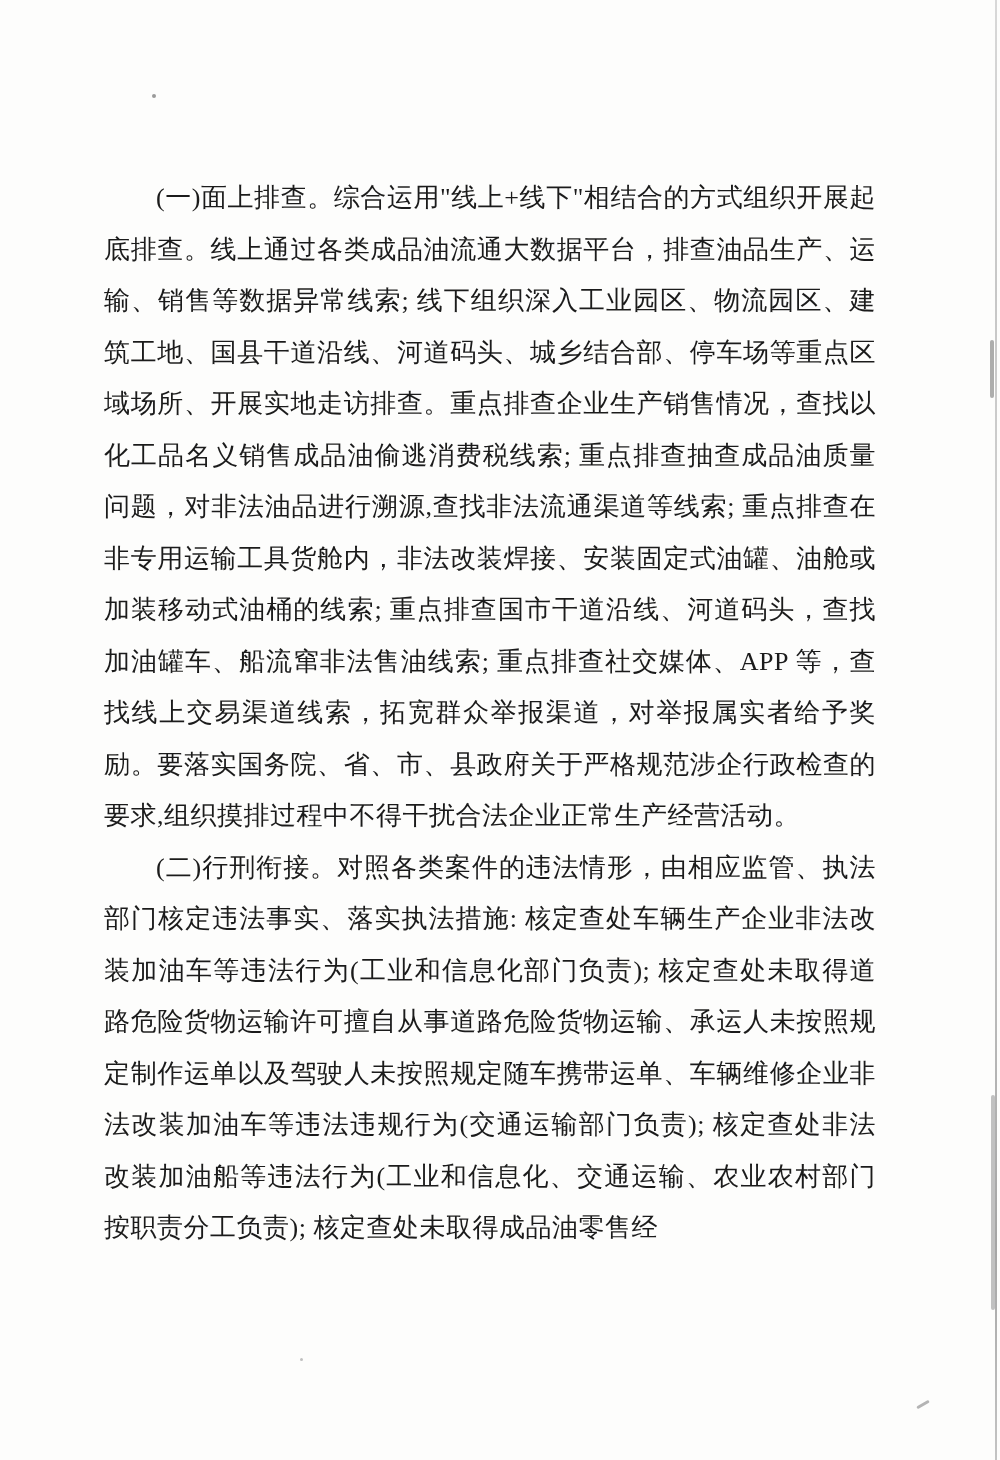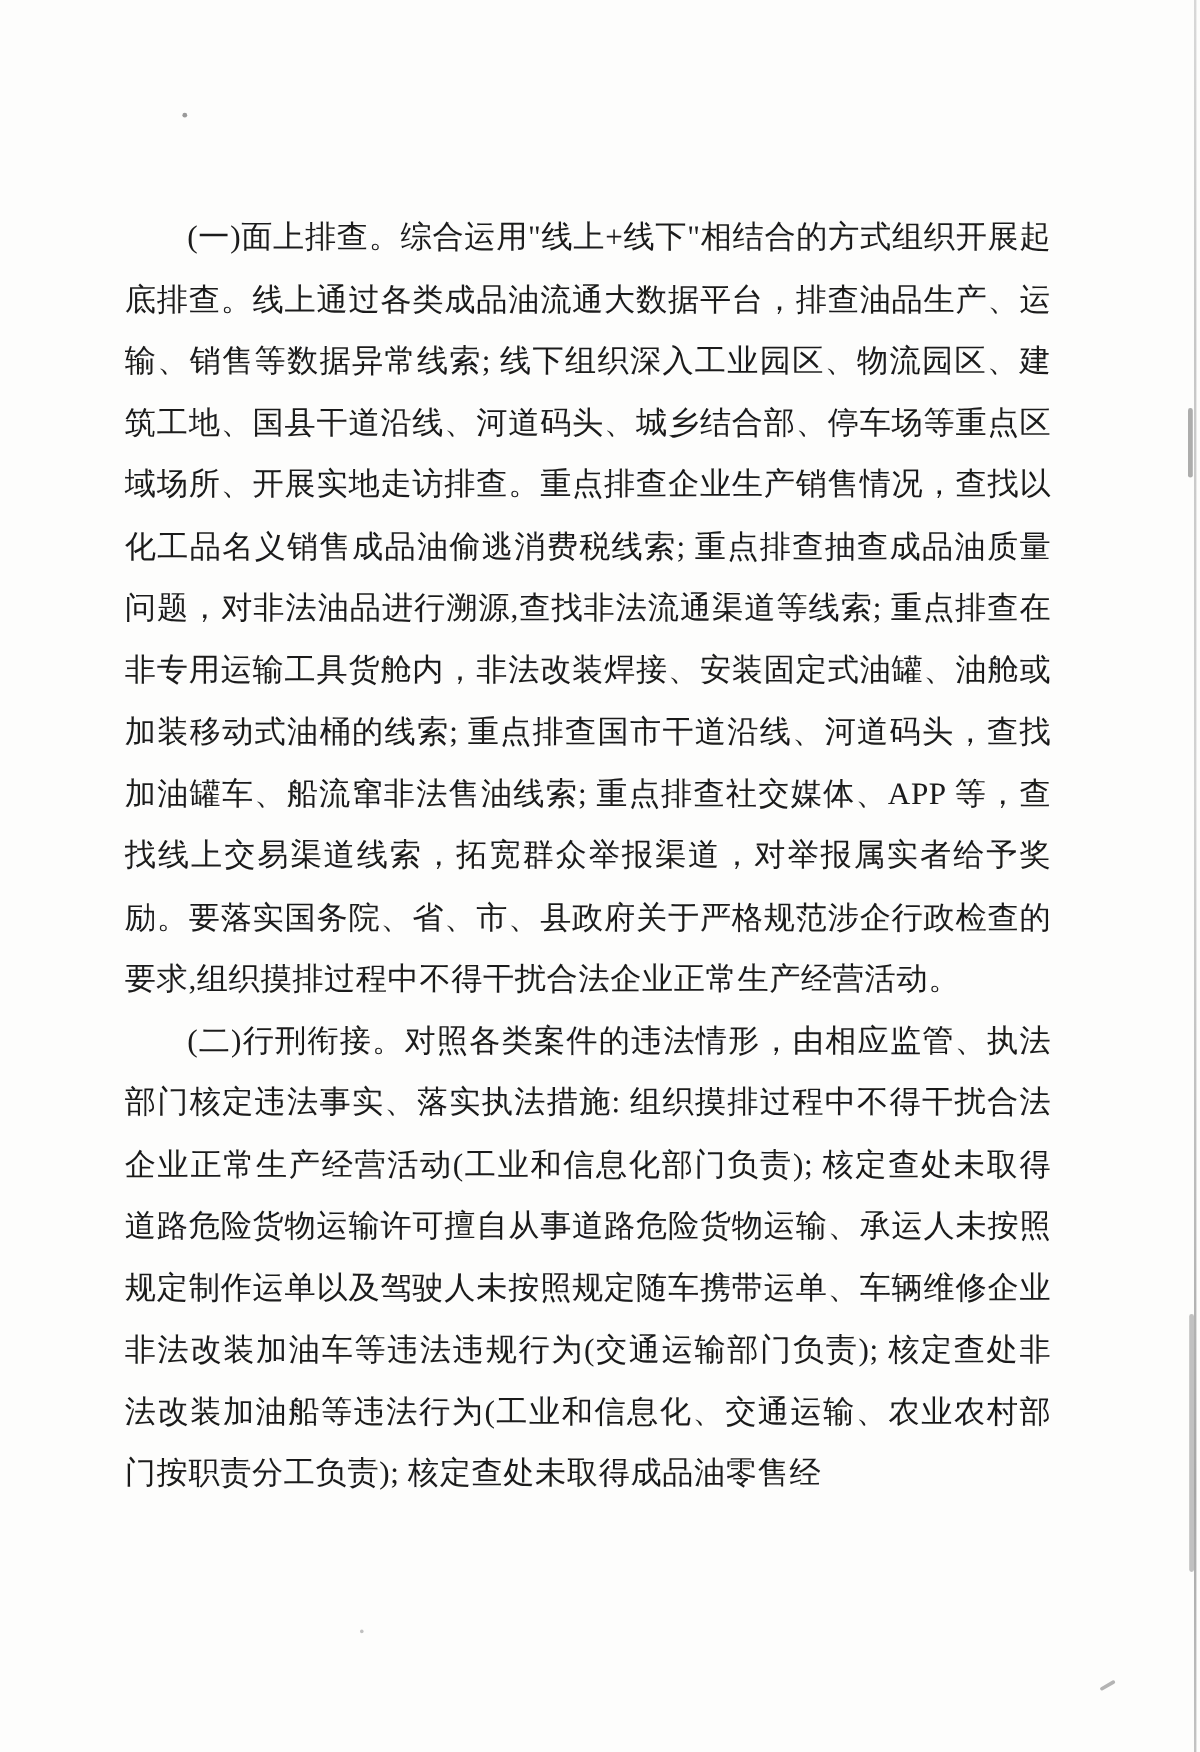--- a/index.html
+++ b/index.html
@@ -99,21 +99,21 @@
     border-radius: 50%;
   }
 </style>
 </head>
 <body>
 
 <div class="page">
 
   <div class="content">
     <p class="para">(一)面上排查。综合运用"线上+线下"相结合的方式组织开展起底排查。线上通过各类成品油流通大数据平台，排查油品生产、运输、销售等数据异常线索; 线下组织深入工业园区、物流园区、建筑工地、国县干道沿线、河道码头、城乡结合部、停车场等重点区域场所、开展实地走访排查。重点排查企业生产销售情况，查找以化工品名义销售成品油偷逃消费税线索; 重点排查抽查成品油质量问题，对非法油品进行溯源,查找非法流通渠道等线索; 重点排查在非专用运输工具货舱内，非法改装焊接、安装固定式油罐、油舱或加装移动式油桶的线索; 重点排查国市干道沿线、河道码头，查找加油罐车、船流窜非法售油线索; 重点排查社交媒体、APP 等，查找线上交易渠道线索，拓宽群众举报渠道，对举报属实者给予奖励。要落实国务院、省、市、县政府关于严格规范涉企行政检查的要求,组织摸排过程中不得干扰合法企业正常生产经营活动。</p>
-    <p class="para">(二)行刑衔接。对照各类案件的违法情形，由相应监管、执法部门核定违法事实、落实执法措施: 组织摸排过程中不得干扰合法企业正常生产经营活动(工业和信息化部门负责); 核定查处未取得道路危险货物运输许可擅自从事道路危险货物运输、承运人未按照规定制作运单以及驾驶人未按照规定随车携带运单、车辆维修企业非法改装加油车等违法违规行为(交通运输部门负责); 核定查处非法改装加油船等违法行为(工业和信息化、交通运输、农业农村部门按职责分工负责); 核定查处未取得成品油零售经</p>
+    <p class="para">(二)行刑衔接。对照各类案件的违法情形，由相应监管、执法部门核定违法事实、落实执法措施: 核定查处车辆生产企业非法改装加油车等违法行为(工业和信息化部门负责); 核定查处未取得道路危险货物运输许可擅自从事道路危险货物运输、承运人未按照规定制作运单以及驾驶人未按照规定随车携带运单、车辆维修企业非法改装加油车等违法违规行为(交通运输部门负责); 核定查处非法改装加油船等违法行为(工业和信息化、交通运输、农业农村部门按职责分工负责); 核定查处未取得成品油零售经</p>
   </div>
 
   <div class="edge-line"></div>
   <div class="edge-blob-1"></div>
   <div class="edge-blob-2"></div>
   <div class="speck-1"></div>
   <div class="speck-2"></div>
   <div class="speck-3"></div>
 
 </div>

